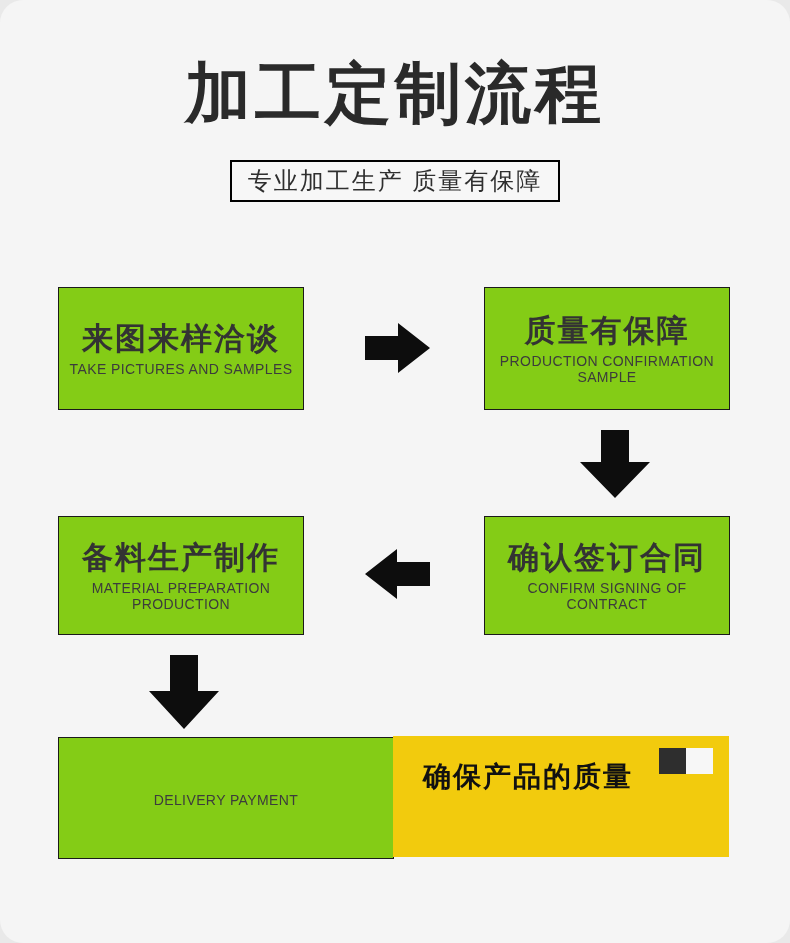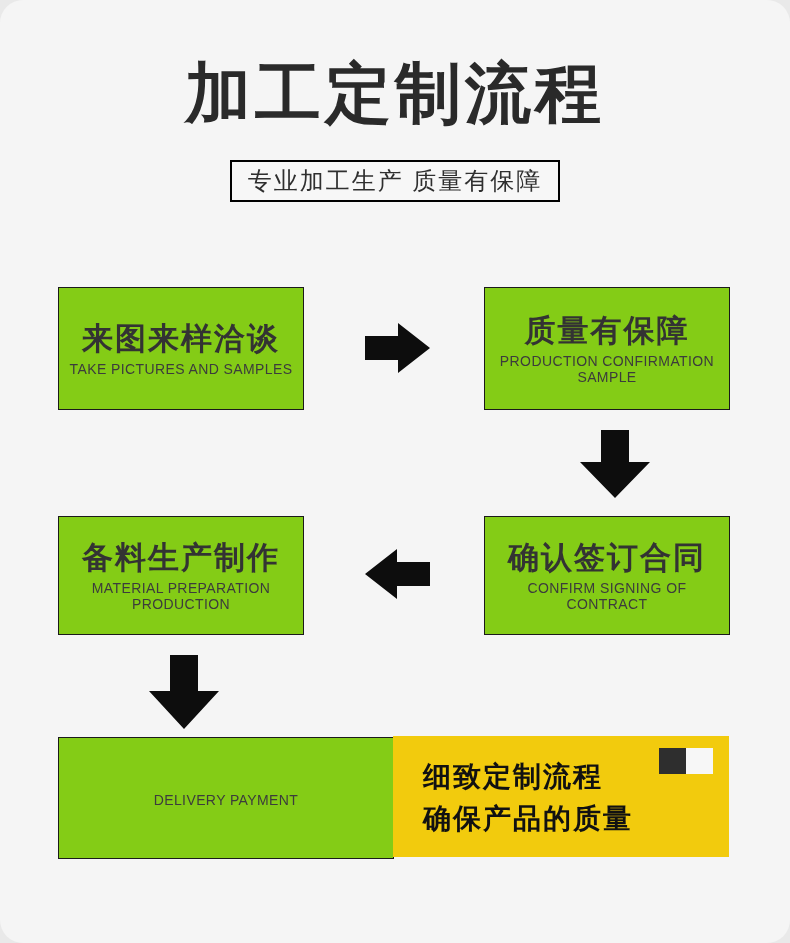--- a/index.html
+++ b/index.html
@@ -152,21 +152,20 @@
     <svg viewBox="0 0 70 74" preserveAspectRatio="none" aria-hidden="true">
       <polygon points="21,0 49,0 49,36 70,36 35,74 0,36 21,36" fill="#0d0d0d"></polygon>
     </svg>
   </div>
 
   <div class="flow-box box-step5">
     <div class="en">DELIVERY PAYMENT</div>
   </div>
 
   <div class="callout">
-    <div class="line">细致定制流程</div>
     <div class="line">确保产品的质量</div>
     <div class="corner-squares">
       <div class="sq sq-dark"></div>
       <div class="sq sq-light"></div>
     </div>
   </div>
 
 </div>
 
 </body></html>

